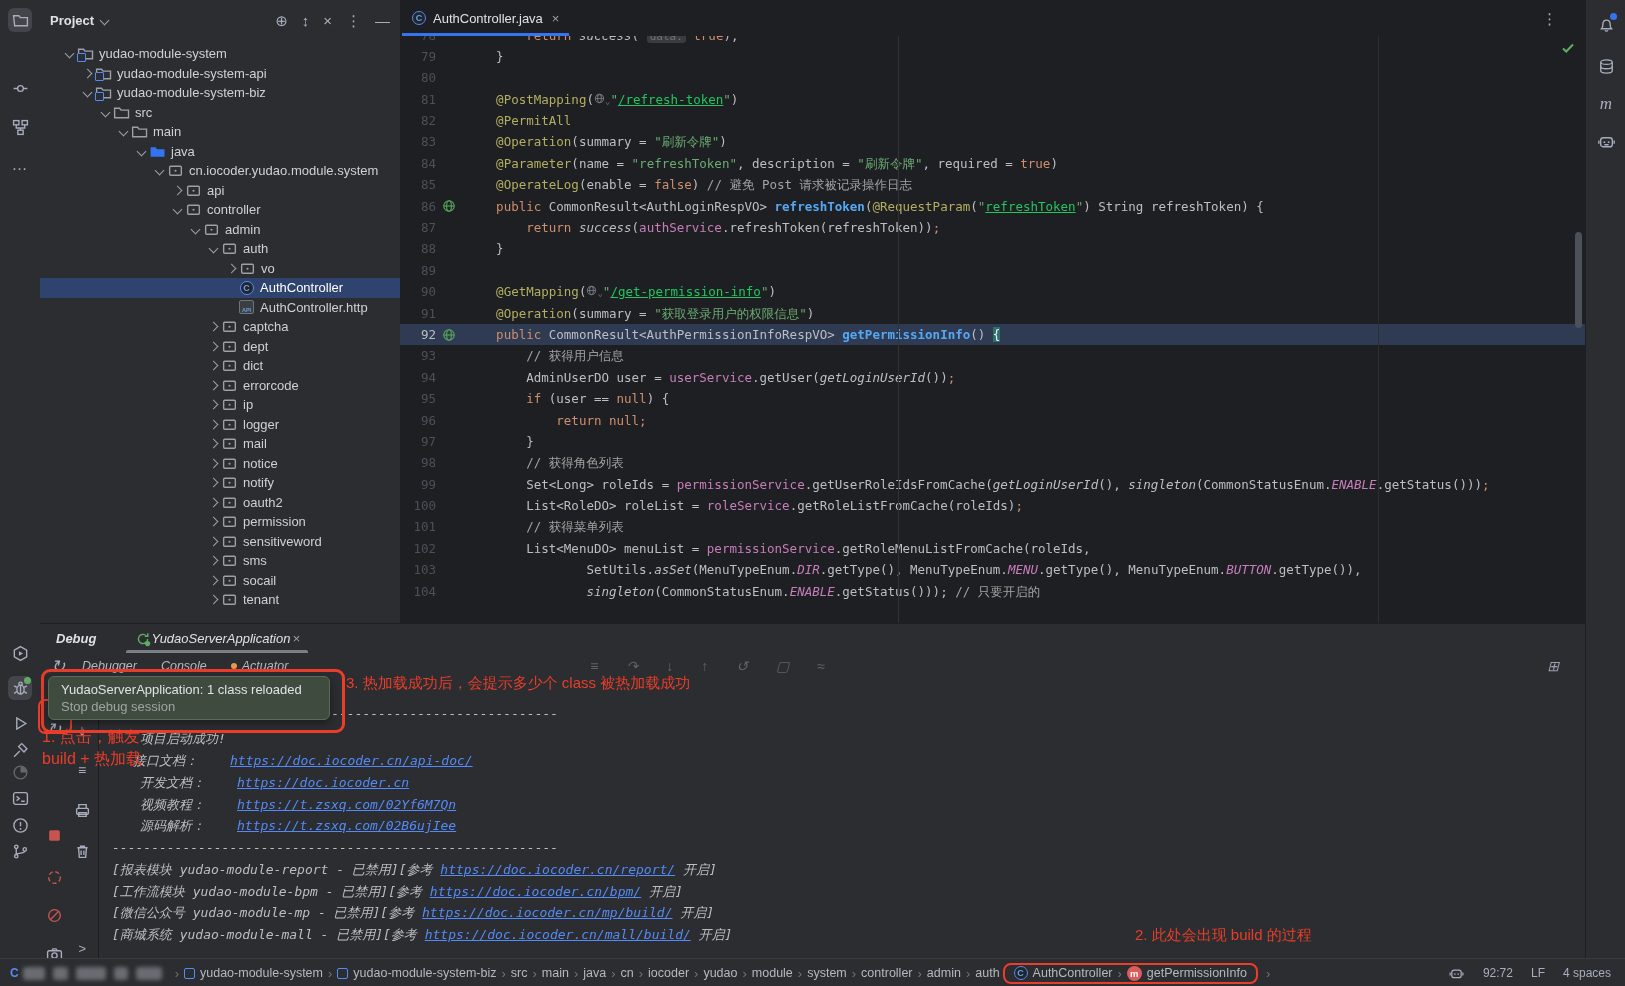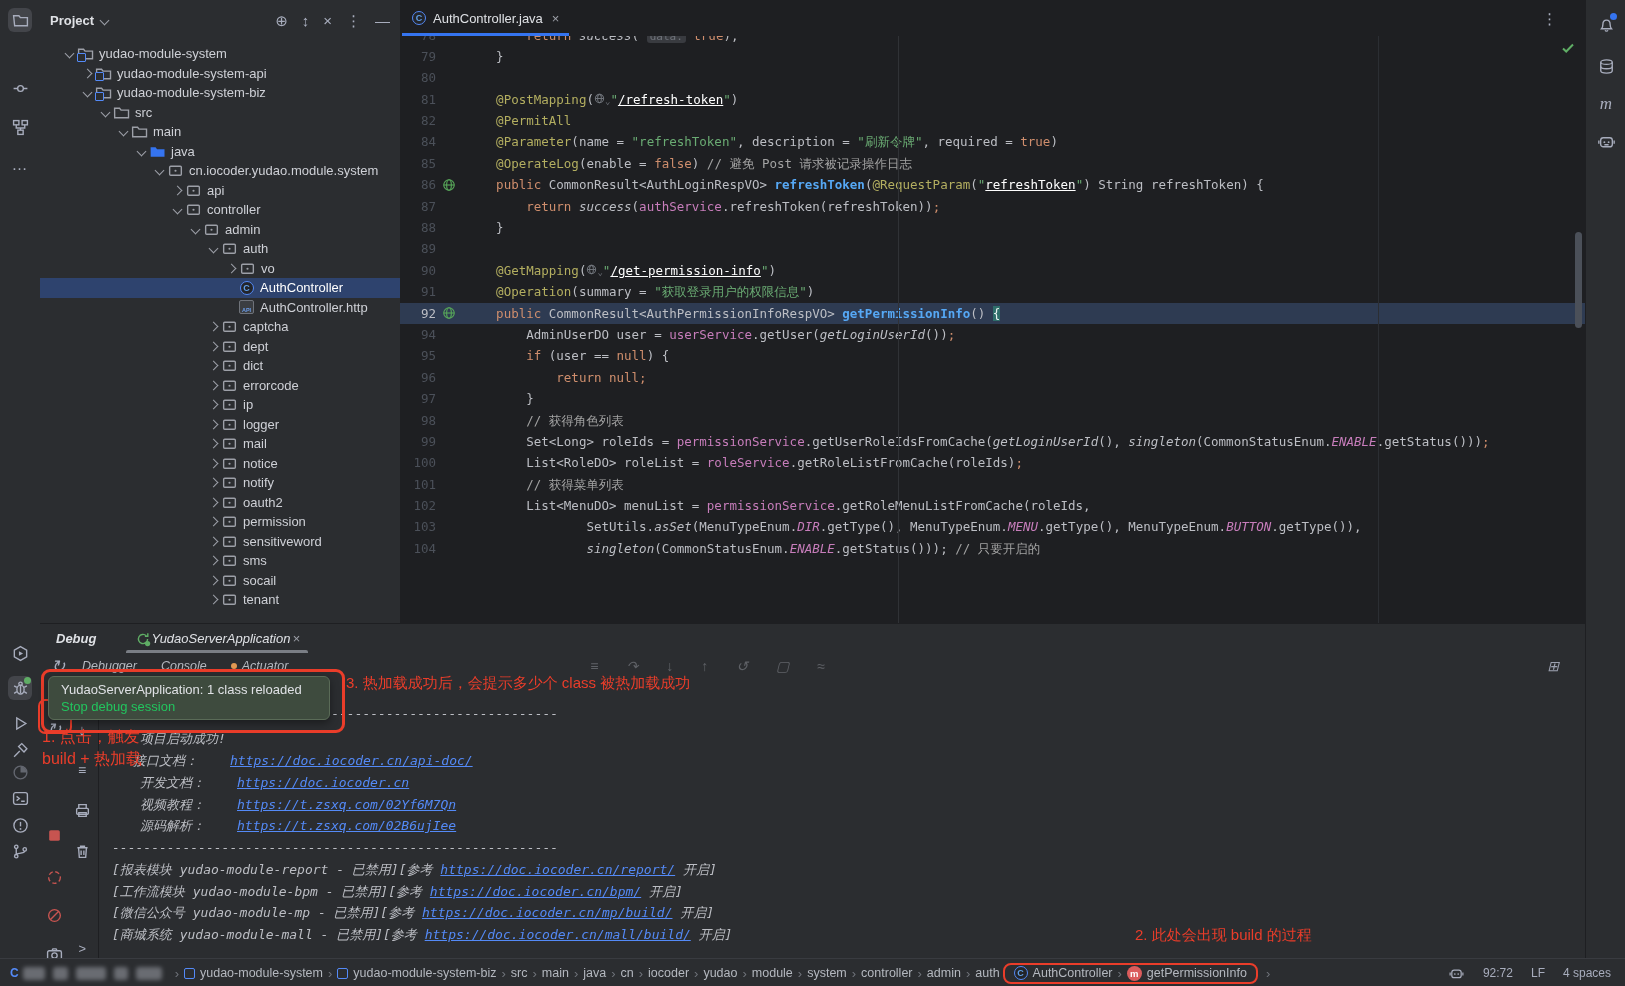--- a/index.html
+++ b/index.html
@@ -45,21 +45,21 @@
   .tclose{color:#9DA0A8;font-size:13px;margin-left:2px;}
   #code{position:absolute;left:0;top:36px;width:100%;height:587px;overflow:hidden;
         font-family:"DejaVu Sans Mono","Liberation Mono",monospace;font-size:12.5px;}
   #codeinner{margin-top:-11.5px;}
   .crow{height:21.4px;line-height:21.4px;display:flex;white-space:pre;}
   .crow.cur{background:#2E3B52;}
   .lnum{width:36px;text-align:right;color:#4B5059;flex:none;}
   .crow.cur .lnum{color:#BCBEC4;}
   .gslot{width:26px;flex:none;display:flex;align-items:center;justify-content:center;}
   .ctext{padding-left:4px;color:#BCBEC4;}
-  .k{color:#CF8E6D;} .a{color:#B3AE60;} .s{color:#6AAB73;} .su{color:#ffffff;text-decoration:underline;margin-top:10px;}
+  .k{color:#CF8E6D;} .a{color:#B3AE60;} .s{color:#6AAB73;} .su{color:#22c55e;text-decoration:underline;margin-top:10px;}
   .c{color:#a3a3a3;} .f{color:#C77DBB;} .m{color:#56A8F5;font-weight:bold;}
   .i{color:#BCBEC4;font-style:italic;} .cst{color:#C77DBB;font-style:italic;} .n{color:#BCBEC4;}
   .in{color:#6F737A;background:#393B40;border-radius:3px;padding:0 3px;font-size:11px;}
   .br{background:#2F6E6A;color:#E6F2EF;}
   .gline{position:absolute;width:1px;background:#303236;top:36px;height:587px;}
   .sbthumb{position:absolute;width:7px;border-radius:4px;background:#4B5059;}
   
   .dhead{position:absolute;left:0;top:0;width:100%;height:29px;display:flex;align-items:center;}
   .dlabel{font-weight:bold;margin-left:16px;margin-right:28px;}
   .dtab{display:flex;align-items:center;gap:0;position:relative;height:100%;padding:0 10px;justify-content:space-between;}
@@ -69,21 +69,21 @@
   .odot{width:6px;height:6px;border-radius:50%;background:#E09852;}
   .stepic{font-size:14px;color:#9DA0A8;opacity:.45;margin:0 14px;}
   .gutcol{position:absolute;width:28px;display:flex;flex-direction:column;align-items:center;}
   .conrow{position:absolute;font-family:"DejaVu Sans Mono","Liberation Mono",monospace;font-size:13px;color:#BCBEC4;
           white-space:pre;height:21px;line-height:21px;}
   .clink{color:#548AF7;text-decoration:underline;cursor:pointer;}
   .doclabel{display:inline-block;width:97px;}
   .tooltip{position:absolute;left:48px;top:676px;width:282px;height:44px;background:#3E4B3E;border:1px solid #5A6B57;
            border-radius:6px;padding:5px 12px;box-sizing:border-box;z-index:6;box-shadow:0 3px 8px rgba(0,0,0,.4);}
   .tooltip .l1{color:#DFE1E5;font-size:13px;}
-  .tooltip .l2{color:#22c55e;font-size:13px;margin-top:2px;cursor:pointer;}
+  .tooltip .l2{color:#a3a3a3;font-size:13px;margin-top:2px;cursor:pointer;}
   
   .redbox{position:absolute;border:3px solid #EA3D2A;border-radius:9px;z-index:5;}
   .redtext{position:absolute;color:#EA3D2A;font-size:16px;z-index:7;white-space:nowrap;}
   
   .blob{display:inline-block;height:13px;border-radius:3px;background:#9DA0A8;opacity:.55;filter:blur(2px);margin-right:8px;}
   .crumb{display:flex;align-items:center;color:#B4B8BF;font-size:12.5px;white-space:nowrap;}
   .csep{color:#6F737A;margin:0 5px;font-size:13px;}
   .crumb-box{display:inline-flex;align-items:center;border:2.5px solid #EA3D2A;border-radius:8px;padding:1px 9px;margin:0 3px;}
   .modsq{width:9px;height:9px;border:1.5px solid #548AF7;border-radius:2px;display:inline-block;margin-right:5px;}
   .srt{display:flex;align-items:center;gap:18px;position:absolute;right:14px;top:0;height:28px;color:#A8ADBD;font-size:12px;}
@@ -508,20 +508,21 @@
         <div id="codeinner">
           <div class="crow"><span class="lnum">78</span><span class="gslot"></span><span class="ctext"><span class="n">        </span><span class="k">return</span><span class="n"> </span><span class="i">success</span><span class="n">( </span><span class="in">data:</span><span class="n"> </span><span class="k">true</span><span class="n">);</span></span></div>
           <div class="crow"><span class="lnum">79</span><span class="gslot"></span><span class="ctext"><span class="n">    }</span></span></div>
           <div class="crow"><span class="lnum">80</span><span class="gslot"></span><span class="ctext"></span></div>
           <div class="crow"><span class="lnum">81</span><span class="gslot"></span><span class="ctext"><span class="a">    @PostMapping</span><span class="n">(</span><span class="g" style="vertical-align: middle;"><svg width="11" height="11" viewBox="0 0 16 16" fill="none" stroke="#6F737A" stroke-width="1.5">
                   <circle cx="8" cy="8" r="6"></circle>
                   <ellipse cx="8" cy="8" rx="2.7" ry="6"></ellipse>
                   <path d="M2 8h12"></path>
                 </svg><span style="color:#6F737A;font-size:9px;">⌄</span></span><span class="s">"</span><span class="su">/refresh-token</span><span class="s">"</span><span class="n">)</span></span></div>
           <div class="crow"><span class="lnum">82</span><span class="gslot"></span><span class="ctext"><span class="a">    @PermitAll</span></span></div>
+          <div class="crow"><span class="lnum">83</span><span class="gslot"></span><span class="ctext"><span class="a">    @Operation</span><span class="n">(summary = </span><span class="s">"刷新令牌"</span><span class="n">)</span></span></div>
           <div class="crow"><span class="lnum">84</span><span class="gslot"></span><span class="ctext"><span class="a">    @Parameter</span><span class="n">(name = </span><span class="s">"refreshToken"</span><span class="n">, description = </span><span class="s">"刷新令牌"</span><span class="n">, required = </span><span class="k">true</span><span class="n">)</span></span></div>
           <div class="crow"><span class="lnum">85</span><span class="gslot"></span><span class="ctext"><span class="a">    @OperateLog</span><span class="n">(enable = </span><span class="k">false</span><span class="n">) </span><span class="c">// 避免 Post 请求被记录操作日志</span></span></div>
           <div class="crow"><span class="lnum">86</span><span class="gslot"><svg width="14" height="14" viewBox="0 0 16 16" fill="none" stroke="#57A559" stroke-width="1.3">
                 <circle cx="8" cy="8" r="6"></circle>
                 <ellipse cx="8" cy="8" rx="2.7" ry="6"></ellipse>
                 <path d="M2 8h12"></path>
               </svg></span><span class="ctext"><span class="k">    public</span><span class="n"> CommonResult&lt;AuthLoginRespVO&gt; </span><span class="m">refreshToken</span><span class="n">(</span><span class="a">@RequestParam</span><span class="n">(</span><span class="s">"</span><span class="su">refreshToken</span><span class="s">"</span><span class="n">) String refreshToken) {</span></span></div>
           <div class="crow"><span class="lnum">87</span><span class="gslot"></span><span class="ctext"><span class="k">        return</span><span class="n"> </span><span class="i">success</span><span class="n">(</span><span class="f">authService</span><span class="n">.refreshToken(refreshToken))</span><span class="k">;</span></span></div>
           <div class="crow"><span class="lnum">88</span><span class="gslot"></span><span class="ctext"><span class="n">    }</span></span></div>
           <div class="crow"><span class="lnum">89</span><span class="gslot"></span><span class="ctext"></span></div>
@@ -529,20 +530,21 @@
                   <circle cx="8" cy="8" r="6"></circle>
                   <ellipse cx="8" cy="8" rx="2.7" ry="6"></ellipse>
                   <path d="M2 8h12"></path>
                 </svg><span style="color:#6F737A;font-size:9px;">⌄</span></span><span class="s">"</span><span class="su">/get-permission-info</span><span class="s">"</span><span class="n">)</span></span></div>
           <div class="crow"><span class="lnum">91</span><span class="gslot"></span><span class="ctext"><span class="a">    @Operation</span><span class="n">(summary = </span><span class="s">"获取登录用户的权限信息"</span><span class="n">)</span></span></div>
           <div class="crow cur"><span class="lnum">92</span><span class="gslot"><svg width="14" height="14" viewBox="0 0 16 16" fill="none" stroke="#57A559" stroke-width="1.3">
                 <circle cx="8" cy="8" r="6"></circle>
                 <ellipse cx="8" cy="8" rx="2.7" ry="6"></ellipse>
                 <path d="M2 8h12"></path>
               </svg></span><span class="ctext"><span class="k">    public</span><span class="n"> CommonResult&lt;AuthPermissionInfoRespVO&gt; </span><span class="m">getPermissionInfo</span><span class="n">() </span><span class="br">{</span></span></div>
+          <div class="crow"><span class="lnum">93</span><span class="gslot"></span><span class="ctext"><span class="c">        // 获得用户信息</span></span></div>
           <div class="crow"><span class="lnum">94</span><span class="gslot"></span><span class="ctext"><span class="n">        AdminUserDO user = </span><span class="f">userService</span><span class="n">.getUser(</span><span class="i">getLoginUserId</span><span class="n">())</span><span class="k">;</span></span></div>
           <div class="crow"><span class="lnum">95</span><span class="gslot"></span><span class="ctext"><span class="k">        if</span><span class="n"> (user == </span><span class="k">null</span><span class="n">) {</span></span></div>
           <div class="crow"><span class="lnum">96</span><span class="gslot"></span><span class="ctext"><span class="k">            return null;</span></span></div>
           <div class="crow"><span class="lnum">97</span><span class="gslot"></span><span class="ctext"><span class="n">        }</span></span></div>
           <div class="crow"><span class="lnum">98</span><span class="gslot"></span><span class="ctext"><span class="c">        // 获得角色列表</span></span></div>
           <div class="crow"><span class="lnum">99</span><span class="gslot"></span><span class="ctext"><span class="n">        Set&lt;Long&gt; roleIds = </span><span class="f">permissionService</span><span class="n">.getUserRoleIdsFromCache(</span><span class="i">getLoginUserId</span><span class="n">(), </span><span class="i">singleton</span><span class="n">(CommonStatusEnum.</span><span class="cst">ENABLE</span><span class="n">.getStatus()))</span><span class="k">;</span></span></div>
           <div class="crow"><span class="lnum">100</span><span class="gslot"></span><span class="ctext"><span class="n">        List&lt;RoleDO&gt; roleList = </span><span class="f">roleService</span><span class="n">.getRoleListFromCache(roleIds)</span><span class="k">;</span></span></div>
           <div class="crow"><span class="lnum">101</span><span class="gslot"></span><span class="ctext"><span class="c">        // 获得菜单列表</span></span></div>
           <div class="crow"><span class="lnum">102</span><span class="gslot"></span><span class="ctext"><span class="n">        List&lt;MenuDO&gt; menuList = </span><span class="f">permissionService</span><span class="n">.getRoleMenuListFromCache(roleIds,</span></span></div>
           <div class="crow"><span class="lnum">103</span><span class="gslot"></span><span class="ctext"><span class="n">                SetUtils.</span><span class="i">asSet</span><span class="n">(MenuTypeEnum.</span><span class="cst">DIR</span><span class="n">.getType(), MenuTypeEnum.</span><span class="cst">MENU</span><span class="n">.getType(), MenuTypeEnum.</span><span class="cst">BUTTON</span><span class="n">.getType()),</span></span></div>

